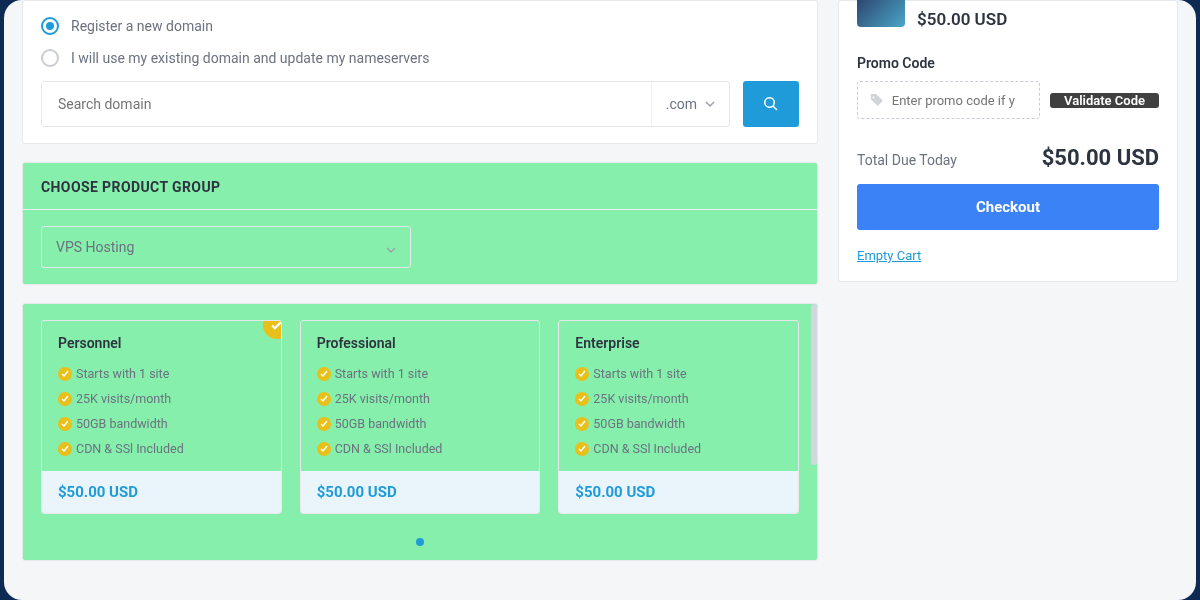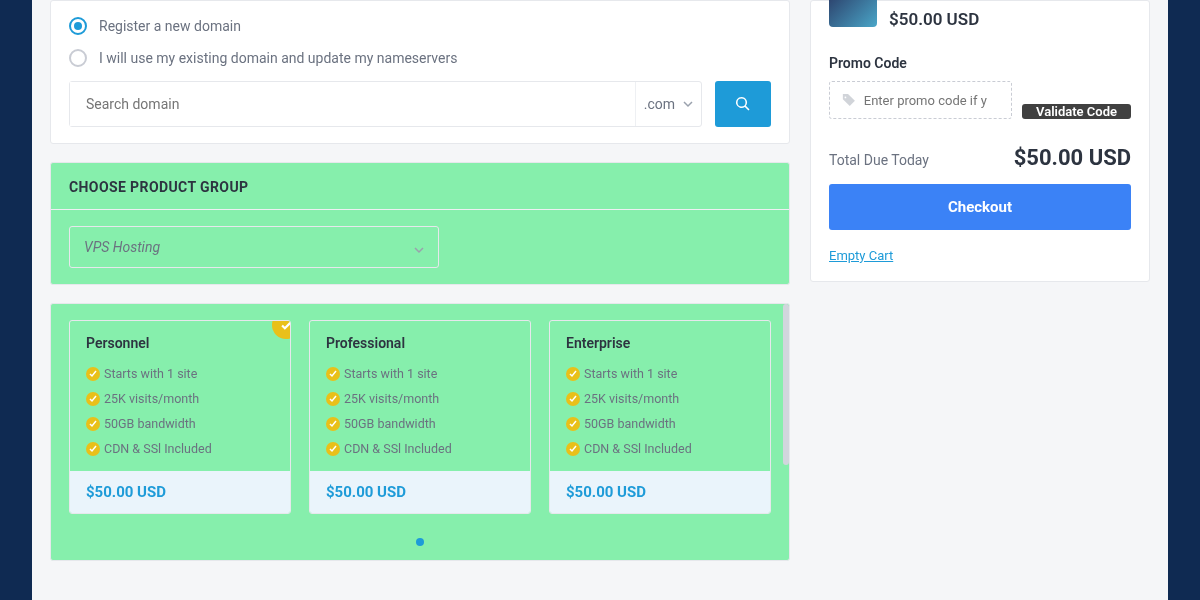--- a/index.html
+++ b/index.html
@@ -1,40 +1,40 @@
 <!DOCTYPE html>
 <html><head>
 <meta charset="utf-8">
 <style>
   * { box-sizing: border-box; margin: 0; padding: 0; font-family: -apple-system, BlinkMacSystemFont, "Segoe UI", Roboto, Arial, sans-serif; }
   body { background: #0f2a52; padding: 0; overflow: hidden; }
-  .page { background: #f5f6f8; margin: 0 32px; padding: 0 18px 18px 18px; height: 600px; display: flex; gap: 20px; }
+  .page { background: #f5f6f8; margin: 0 4px; padding: 0 18px 18px 18px; height: 600px; display: flex; gap: 20px; border-radius: 18px; }
   .main-col { flex: 1; display: flex; flex-direction: column; gap: 0; }
   .side-col { width: 340px; padding-top: 0; }
 
   
   .panel { background: #fff; border: 1px solid #e6e8ec; border-radius: 3px; padding: 16px 18px; margin-bottom: 18px; }
   .radio-row { display: flex; align-items: center; gap: 12px; margin-bottom: 14px; }
   .radio { width: 18px; height: 18px; border: 2px solid #c9ccd4; border-radius: 50%; display: flex; align-items: center; justify-content: center; }
   .radio.selected { border-color: #1e9bd8; }
   .radio.selected::after { content:""; width: 8px; height: 8px; background:#1e9bd8; border-radius:50%; }
   .radio-label { color: #6b7280; font-size: 14px; }
   .search-row { display: flex; gap: 13px; align-items: stretch; }
   .search-box { flex: 1; display: flex; border: 1px solid #e6e8ec; border-radius: 3px; background: #fff; }
   .search-input { flex: 1; border: none; padding: 14px 16px; font-size: 14px; color: #6b7280; outline: none; }
-  .tld-select { display: flex; align-items: center; gap: 8px; padding: 0 8px; color: #6b7280; font-size: 14px; border-left: 1px solid #eef0f3; cursor: pointer; }
+  .tld-select { display: flex; align-items: center; gap: 8px; padding: 0 14px; color: #6b7280; font-size: 14px; border-left: 1px solid #eef0f3; cursor: pointer; }
   .chev { width: 10px; height: 10px; }
   .search-btn { width: 56px; background: #1e9bd8; border: none; border-radius: 3px; display: flex; align-items: center; justify-content: center; cursor: pointer; }
   .search-btn svg { width: 16px; height: 16px; fill: #fff; }
 
   
   .section { background: #86efac; border: 1px solid #e6e8ec; border-radius: 3px; margin-bottom: 18px; }
   .section-title { font-size: 14px; font-weight: 700; letter-spacing: .4px; color: #2d3440; padding: 16px 18px 14px; border-bottom: 1px solid #eef0f3; }
   .section-body { padding: 16px 18px; }
-  .pg-select { width: 370px; border: 1px solid #e6e8ec; border-radius: 3px; padding: 12px 14px; color: #6b7280; font-size: 14px; display: flex; justify-content: space-between; align-items: flex-end; cursor: pointer; font-style: italic; }
+  .pg-select { width: 370px; border: 1px solid #e6e8ec; border-radius: 3px; padding: 12px 14px; color: #6b7280; font-size: 14px; display: flex; justify-content: space-between; align-items: flex-end; cursor: pointer; }
 
   
   .plans { display: flex; gap: 18px; padding: 16px 18px 14px; }
   .plan { flex: 1; border: 1px solid #e6e8ec; border-radius: 3px; position: relative; overflow: hidden; cursor: pointer; }
   .plan .check { position: absolute; top: -10px; right: -10px; width: 28px; height: 28px; background: #e9c01a; border-radius: 50%; display: flex; align-items: center; justify-content: center; }
   .plan .check svg { width: 11px; height: 11px; fill: #fff; }
   .plan-name { font-size: 14px; font-weight: 600; color: #2d3440; padding: 14px 16px 10px; }
   .feat-list { list-style: none; padding: 0 16px 10px; }
   .feat { display: flex; align-items: center; gap: 4px; font-size: 12.5px; color: #6b7280; padding: 5px 0; }
   .dot { width: 14px; height: 14px; border-radius: 50%; background: #e9c01a; display: flex; align-items: center; justify-content: center; flex-shrink: 0; }
@@ -48,21 +48,21 @@
   .summary { background: #fff; border: 1px solid #e6e8ec; border-radius: 3px; padding: 0 18px 18px; }
   .cart-row { display: flex; align-items: flex-start; gap: 12px; padding-top: 0px; }
   .thumb { width: 48px; height: 36px; background: linear-gradient(135deg,#2a3b66,#4aa6c8); border-radius: 4px; flex-shrink:0; margin-top:-10px; }
   .cart-info { flex:1; }
   .cart-name-row { display:flex; align-items:center; gap:6px; color:#2d3440; font-size:14px; font-weight:600; margin-top:-14px;}
   .edit-ico { width:14px; height:14px; }
   .cart-price { color:#2d3440; font-size:17px; font-weight:600; margin-top:6px; text-align:left; padding-left:0; }
   .remove-x { color:#e66; font-size:20px; line-height:14px; margin-top:-14px; cursor:pointer; }
 
   .promo-label { font-size: 14px; font-weight:600; color:#2d3440; margin: 26px 0 10px; }
-  .promo-row { display:flex; gap:10px; align-items:flex-end; }
+  .promo-row { display:flex; gap:10px; align-items:center; }
   .promo-input { flex:1; border:1px dashed #c9ccd4; border-radius:3px; display:flex; align-items:center; gap:8px; padding:10px 12px; }
   .promo-input input { border:none; outline:none; font-size:13px; color:#9aa1ad; width:100%; }
   .tag-ico { width:16px; height:16px; opacity:.45; }
   .validate-btn { background:#404040; color:#fff; border:none; border-radius:3px; padding:0 14px; font-size:13px; font-weight:600; cursor:pointer; }
 
   .total-row { display:flex; justify-content:space-between; align-items:baseline; margin:26px 0 14px; }
   .total-label { color:#6b7280; font-size:14px; }
   .total-val { color:#2d3440; font-size:22px; font-weight:700; }
 
   .checkout-btn { width:100%; background:#3b82f6; color:#fff; border:none; border-radius:3px; padding:14px 0; font-size:15px; font-weight:700; cursor:pointer; }

